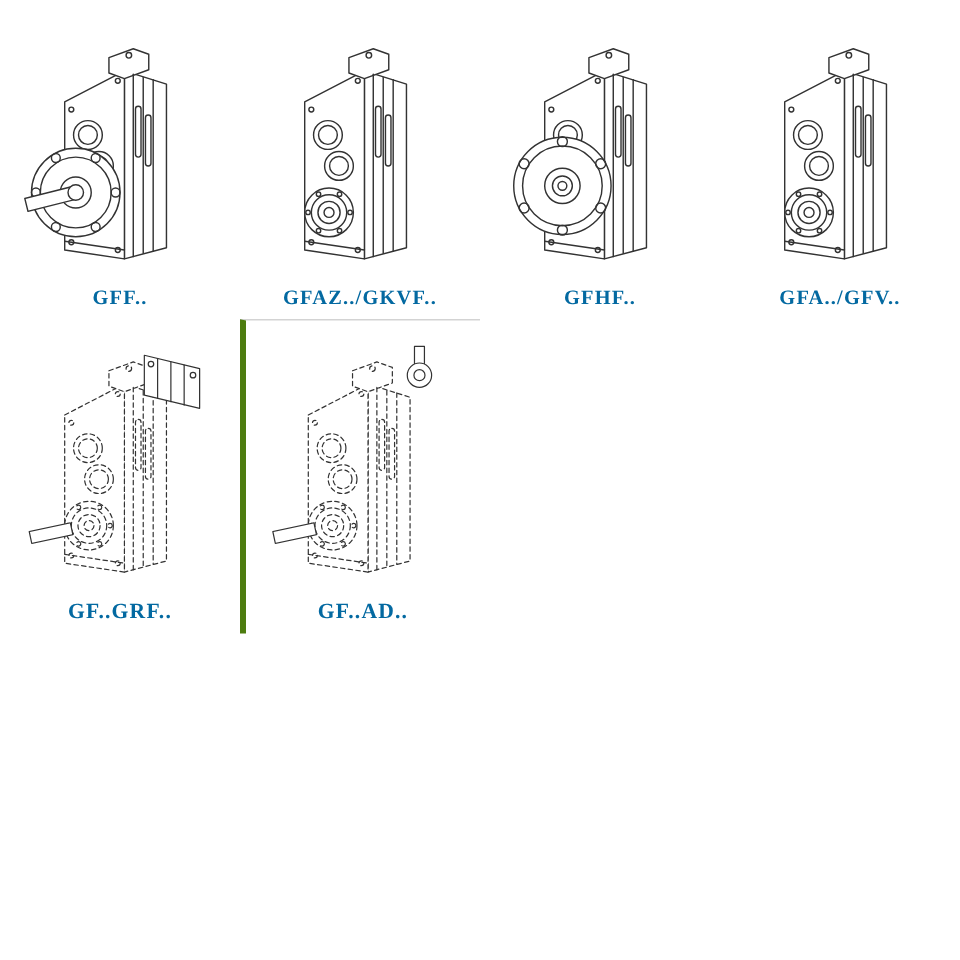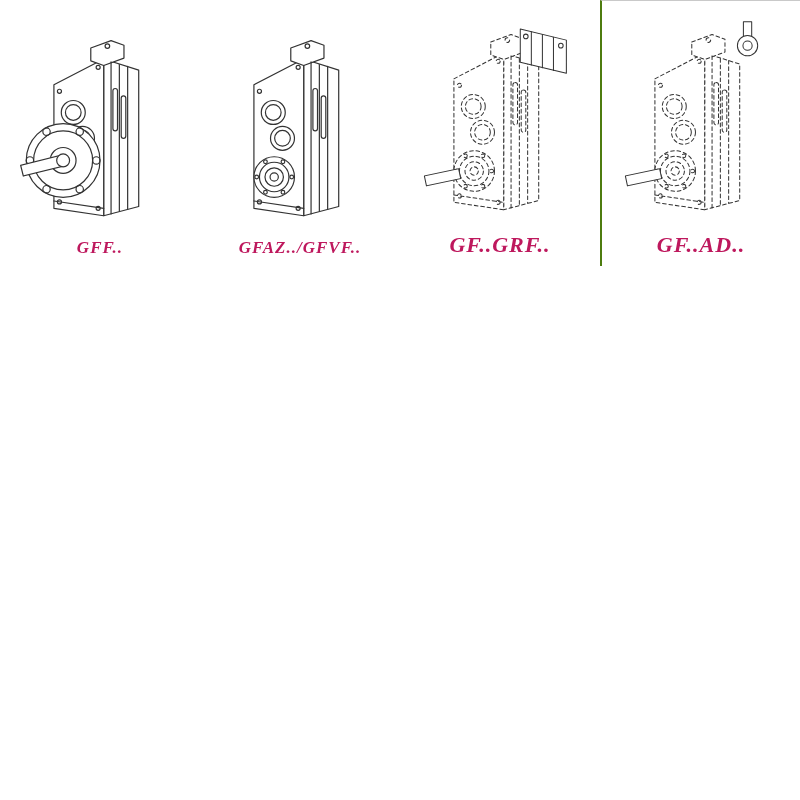--- a/index.html
+++ b/index.html
@@ -26,28 +26,27 @@
   }
   .cell svg.drawing {
     width: 178px;
     height: 212px;
     flex: 0 0 auto;
   }
   .label {
     font-weight: bold;
     font-size: 17px;
     letter-spacing: 1px;
-    color: #be185d;
+    color: #0369a1;
     margin-top: 2px;
     white-space: nowrap;
-    font-style: italic;
-  }
-  .label.lg { font-size: 22px; text-align: right; }
+  }
+  .label.lg { font-size: 18px; text-align: right; }
   .boxed {
-    border-left: 2px solid #4d7c0f;
+    border-left: 5px solid #4d7c0f;
     border-top: 1px solid #c9c9c9;
   }
 </style>
 </head>
 <body>
 
 <svg width="0" height="0" style="position:absolute" aria-hidden="true">
   <defs>
     <g id="p-housing" stroke-linejoin="round">
       <polygon points="94,38 132,50 132,198 94,208" fill="#fff"></polygon>
@@ -185,30 +184,44 @@
         <use href="#p-flange-shaft"></use>
     </svg>
     <figcaption class="label">GFF..</figcaption>
   </figure>
 
   <figure class="cell">
     <svg class="drawing" viewBox="0 0 180 230" stroke="#333" stroke-width="1.3" fill="none" stroke-linecap="round" stroke-linejoin="round">
       <use href="#p-housing"></use>
         <use href="#p-bearing"></use>
     </svg>
-    <figcaption class="label">GFAZ../GFVF..</figcaption>
-  </figure>
-
-
-
-
-
-
-
-
+    <figcaption class="label">GFAZ../GKVF..</figcaption>
+  </figure>
+
+
+  <figure class="cell">
+    <svg class="drawing" viewBox="0 0 180 230" stroke="#333" stroke-width="1.3" fill="none" stroke-linecap="round" stroke-linejoin="round">
+      <use href="#p-housing"></use>
+        <use href="#p-flange-front"></use>
+    </svg>
+    <figcaption class="label">GFHF..</figcaption>
+  </figure>
+
+
+
+
+
+
+  <figure class="cell">
+    <svg class="drawing" viewBox="0 0 180 230" stroke="#333" stroke-width="1.3" fill="none" stroke-linecap="round" stroke-linejoin="round">
+      <use href="#p-housing"></use>
+        <use href="#p-bearing"></use>
+    </svg>
+    <figcaption class="label">GFA../GFV..</figcaption>
+  </figure>
 
   <figure class="cell">
     <svg class="drawing" viewBox="0 0 180 230" stroke="#333" stroke-width="1.1" fill="none" stroke-linecap="round" stroke-linejoin="round">
       <g stroke-dasharray="4 3">
           <use href="#p-housing"></use>
           <use href="#p-bearing"></use>
         </g>
       <use href="#p-shaft-stub"></use>
         <use href="#p-adapter"></use>
     </svg>

